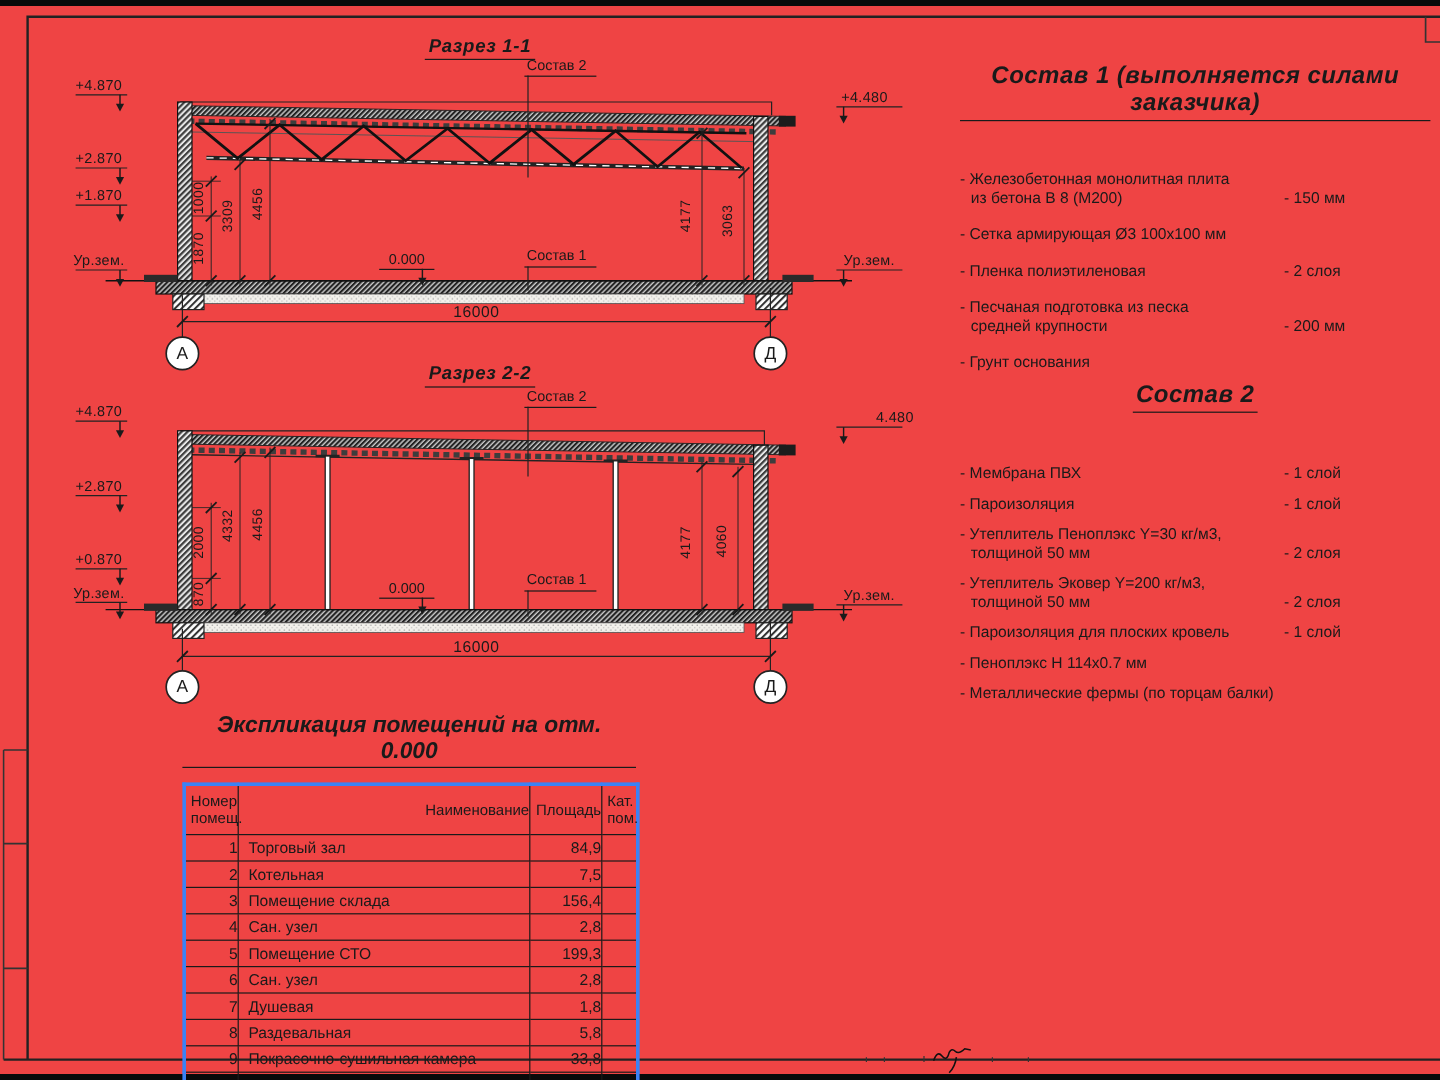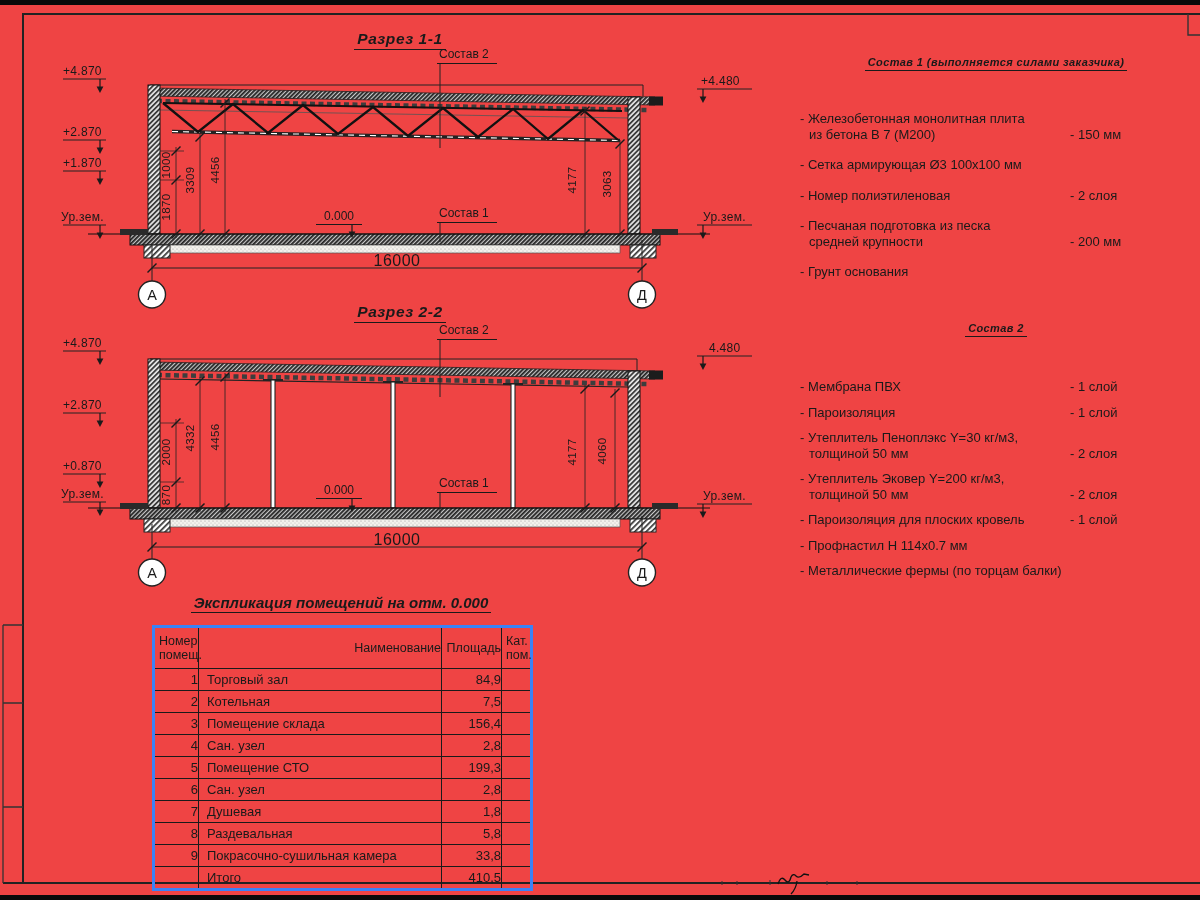--- a/index.html
+++ b/index.html
@@ -10,37 +10,37 @@
   .elev{font-size:12px;letter-spacing:.3px;}
   .sec-title-wrap{position:absolute;text-align:center;}
   .sec-title{display:inline-block;font-style:italic;font-weight:600;font-size:15.5px;
              border-bottom:1.6px solid #1a1a1a;padding:0 3px 1px;letter-spacing:.6px;}
   .leader{position:absolute;font-size:12px;height:16px;line-height:15px;
           border-bottom:1.2px solid #1a1a1a;padding:0 8px 0 2px;}
   .zero{position:absolute;font-size:12px;width:46px;height:15px;line-height:14px;text-align:center;
         border-bottom:1.2px solid #1a1a1a;}
   .dimv{position:absolute;width:60px;height:14px;text-align:center;font-size:11.5px;
         transform:rotate(-90deg);letter-spacing:.4px;}
-  .span-dim{position:absolute;width:84px;text-align:center;font-size:16px;letter-spacing:.5px;}
+  .span-dim{position:absolute;width:84px;text-align:center;font-size:13px;letter-spacing:.5px;}
   .axis{position:absolute;width:28px;text-align:center;font-size:14.5px;}
   .panel{position:absolute;width:392px;}
   .panel-title-wrap{text-align:center;}
-  .panel-title{display:inline-block;font-style:italic;font-weight:600;font-size:11px;
+  .panel-title{display:inline-block;font-style:italic;font-weight:600;font-size:20px;
                border-bottom:1.5px solid #1a1a1a;padding:0 3px 2px;letter-spacing:.4px;}
   .items{margin-top:40px;}
   .item{display:flex;align-items:flex-end;font-size:13px;line-height:15.5px;}
   .item .txt{flex:1;}
   .item .l2{padding-left:9px;}
   .item .val{width:122px;flex:none;}
   .panel.s1 .item{margin-bottom:15px;}
   .panel.s2 .items{margin-top:42px;}
   .panel.s2 .item{margin-bottom:10px;}
   .expl{position:absolute;left:152px;top:594px;width:378px;}
   .expl-title-wrap{text-align:center;margin-bottom:12px;}
-  .expl-title{display:inline-block;font-style:italic;font-weight:600;font-size:15px;
+  .expl-title{display:inline-block;font-style:italic;font-weight:600;font-size:19px;
               border-bottom:1.5px solid #1a1a1a;padding:0 3px 1px;}
   table.rooms{border-collapse:collapse;width:378px;table-layout:fixed;border:3px solid #3b82f6;}
   table.rooms th,table.rooms td{border:1.3px solid #1a1a1a;padding:0;font-weight:400;}
   table.rooms th{font-size:12.5px;white-space:pre-line;vertical-align:middle;line-height:14px;}
   table.rooms td{font-size:13px;height:21px;}
   .c{text-align:right;}
   .l{text-align:left;padding-left:8px !important;}
   .hl{text-align:left;padding-left:4px !important;}
   .bar{position:absolute;left:0;width:1200px;background:#0a0a0a;}
 </style>
@@ -221,21 +221,21 @@
   <div class="dimv" style="left:578px;top:177px">3063</div>
 
   <div class="span-dim" style="left:355px;top:252px">16000</div>
   <div class="axis" style="left:138px;top:287px">А</div>
   <div class="axis" style="left:628px;top:287px">Д</div>
 
   <div class="t elev" style="left:63px;top:336px">+4.870</div>
   <div class="t elev" style="left:63px;top:398px">+2.870</div>
   <div class="t elev" style="left:63px;top:459px">+0.870</div>
   <div class="t elev" style="left:61px;top:487px">Ур.зем.</div>
-  <div class="t elev" style="left:709px;top:341px">4.480</div>
+  <div class="t elev" style="left:730px;top:341px">4.480</div>
   <div class="t elev" style="left:703px;top:489px">Ур.зем.</div>
 
   <div class="leader" style="left:437px;top:323px">Состав 2</div>
   <div class="leader" style="left:437px;top:476px">Состав 1</div>
   <div class="zero" style="left:316px;top:483px">0.000</div>
 
   <div class="dimv" style="left:137px;top:445px">2000</div>
   <div class="dimv" style="left:137px;top:488px">870</div>
   <div class="dimv" style="left:161px;top:431px">4332</div>
   <div class="dimv" style="left:186px;top:430px">4456</div>
@@ -247,34 +247,34 @@
   <div class="axis" style="left:628px;top:565px">Д</div>
 
   <div class="panel s1" style="left:800px;top:52px">
     <div class="panel-title-wrap">
       <span class="panel-title">Состав 1 (выполняется силами заказчика)</span>
     </div>
     <div class="items">
       <div class="item">
         <div class="txt">
             <div>- Железобетонная  монолитная плита</div>
-            <div class="l2">из бетона В 7 (М200)</div>
+            <div class="l2">из бетона В 8 (М200)</div>
           </div>
         <div class="val">- 150 мм</div>
       </div>
       <div class="item">
         <div class="txt">
             <div>- Сетка армирующая Ø3 100х100 мм</div>
             <div class="l2"></div>
           </div>
         <div class="val"></div>
       </div>
       <div class="item">
         <div class="txt">
-            <div>- Номер полиэтиленовая</div>
+            <div>- Пленка полиэтиленовая</div>
             <div class="l2"></div>
           </div>
         <div class="val">-  2 слоя</div>
       </div>
       <div class="item">
         <div class="txt">
             <div>- Песчаная подготовка из песка</div>
             <div class="l2">средней крупности</div>
           </div>
         <div class="val">- 200 мм</div>
@@ -324,21 +324,21 @@
       </div>
       <div class="item">
         <div class="txt">
             <div>- Пароизоляция для плоских кровель</div>
             <div class="l2"></div>
           </div>
         <div class="val">- 1 слой</div>
       </div>
       <div class="item">
         <div class="txt">
-            <div>- Профнастил Н 114х0.7 мм</div>
+            <div>- Пеноплэкс Н 114х0.7 мм</div>
             <div class="l2"></div>
           </div>
         <div class="val"></div>
       </div>
       <div class="item">
         <div class="txt">
             <div>- Металлические фермы (по торцам балки)</div>
             <div class="l2"></div>
           </div>
         <div class="val"></div>

